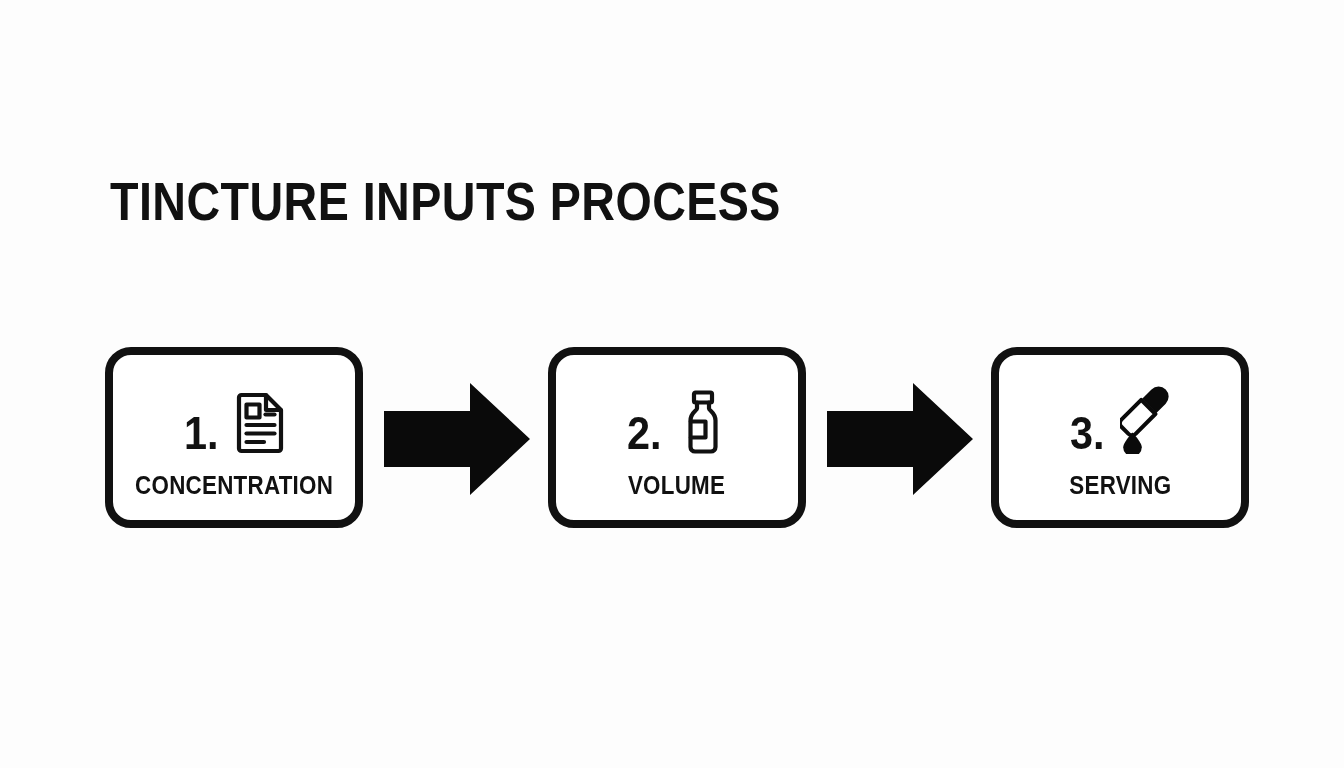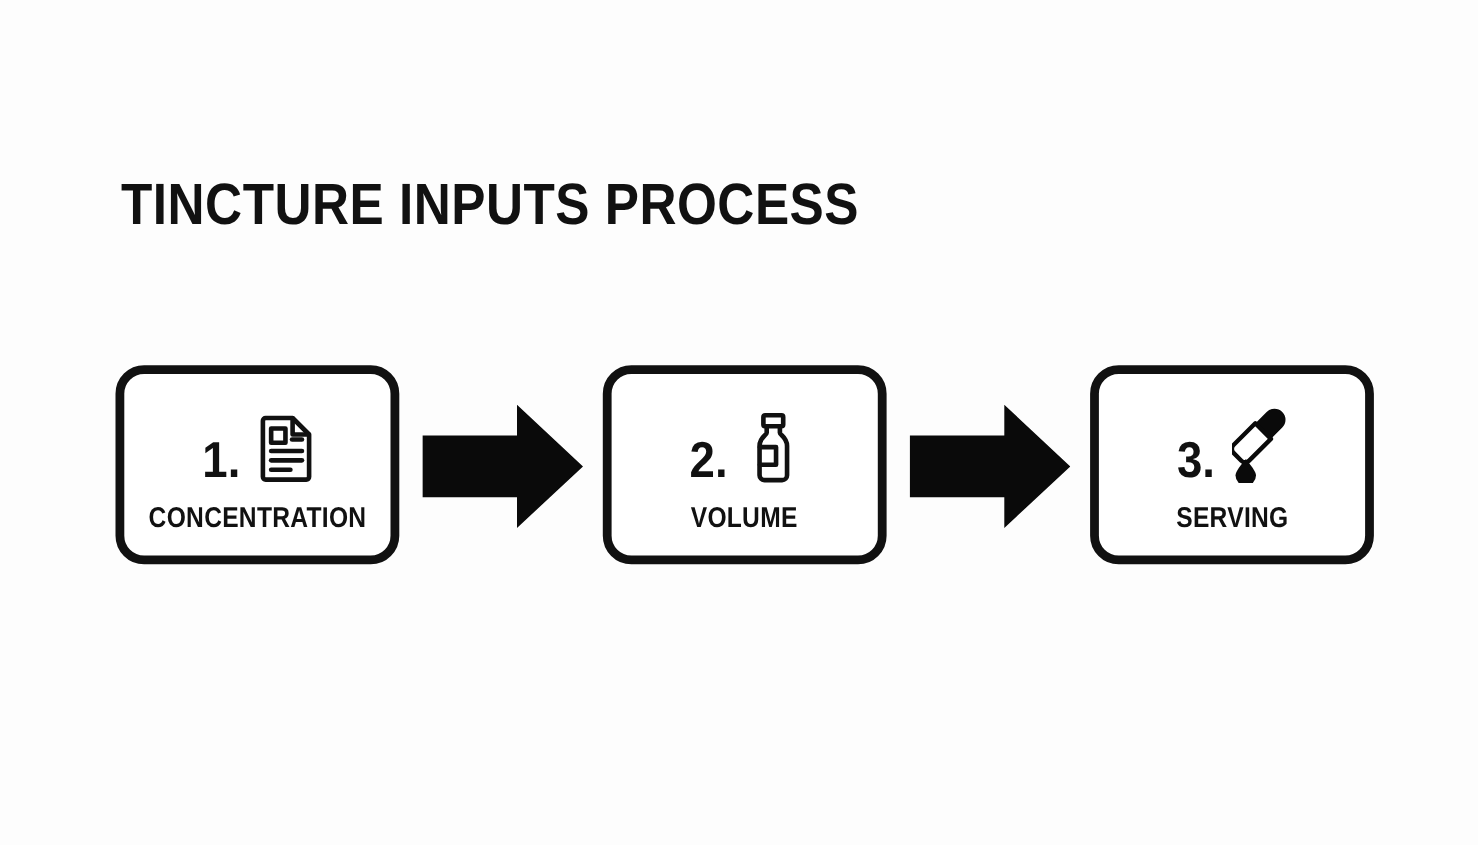--- a/index.html
+++ b/index.html
@@ -15,20 +15,21 @@
     overflow: hidden;
     position: relative;
     color: #111111;
   }
 
   .canvas {
     position: absolute;
     inset: 0;
     width: 1344px;
     height: 680px;
+    margin-top: 15px;
   }
 
   
   .page-title {
     position: absolute;
     left: 110px;
     top: 158px;
     font-family: "Liberation Sans", sans-serif;
     font-weight: 700;
     font-size: 53px;

